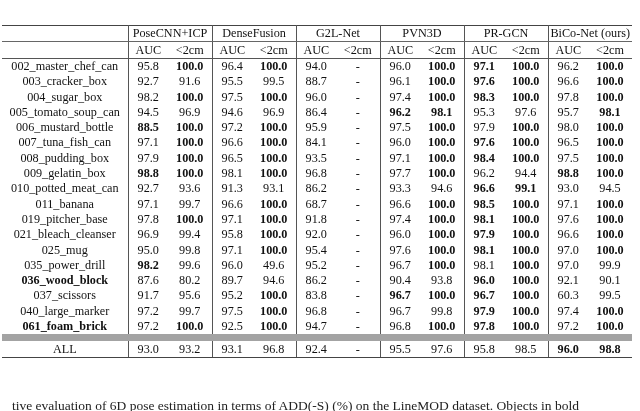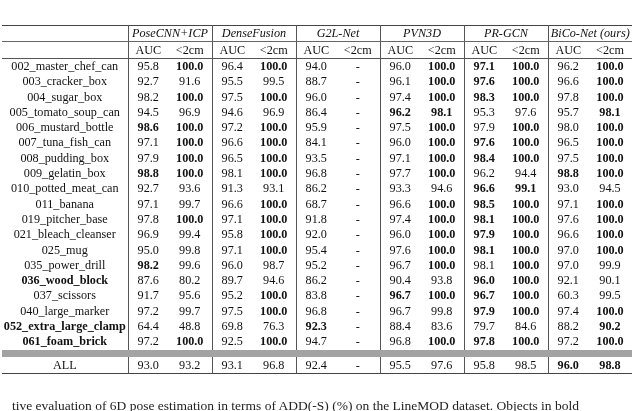--- a/index.html
+++ b/index.html
@@ -19,21 +19,21 @@
     table-layout: fixed;
   }
   table.results td, table.results th {
     padding: 0; height: 15.3px; line-height: 15.3px;
     white-space: nowrap; font-weight: normal;
     text-align: center;
   }
   table.results thead tr.methods th { height: 15px; line-height: 15px; }
   table.results thead tr.metrics th { height: 16px; line-height: 16px; }
   table.results thead tr.methods { border-top: 1.5px solid #444; }
-  table.results thead tr.methods th { border-bottom: 1px solid #666; font-style: italic; }
+  table.results thead tr.methods th { border-bottom: 1px solid #666; }
   table.results thead tr.metrics th { border-bottom: 1px solid #555; }
   table.results tr.all-row td { border-top: 7px solid #a3a3a3; border-bottom: 1.5px solid #444; height: 16px; line-height: 16px; }
   td.obj { text-align: left; padding-left: 7px; margin-top: 24px; }
   .vl { border-left: 1px solid #555; }
   .b { font-weight: bold !important; }
   .caption-bottom {
     position: absolute; left: 0; top: 398px; width: 640px; height: 14px;
     font-size: 13.5px; white-space: nowrap; overflow: hidden; color: #222;
     padding-left: 12px;
   }
@@ -144,21 +144,21 @@
         <td class="">-</td>
         <td class="vl b">96.2</td>
         <td class="b">98.1</td>
         <td class="vl">95.3</td>
         <td class="">97.6</td>
         <td class="vl">95.7</td>
         <td class="b">98.1</td>
       </tr>
       <tr>
         <td class="obj">006_mustard_bottle</td>
-        <td class="vl b">98.6</td>
+        <td class="vl b">88.5</td>
         <td class="b">100.0</td>
         <td class="vl">97.2</td>
         <td class="b">100.0</td>
         <td class="vl">95.9</td>
         <td class="">-</td>
         <td class="vl">97.5</td>
         <td class="b">100.0</td>
         <td class="vl">97.9</td>
         <td class="b">100.0</td>
         <td class="vl">98.0</td>
@@ -282,21 +282,21 @@
         <td class="vl b">98.1</td>
         <td class="b">100.0</td>
         <td class="vl">97.0</td>
         <td class="b">100.0</td>
       </tr>
       <tr>
         <td class="obj">035_power_drill</td>
         <td class="vl b">98.2</td>
         <td class="">99.6</td>
         <td class="vl">96.0</td>
-        <td class="">98.7</td>
+        <td class="">49.6</td>
         <td class="vl">95.2</td>
         <td class="">-</td>
         <td class="vl">96.7</td>
         <td class="b">100.0</td>
         <td class="vl">98.1</td>
         <td class="b">100.0</td>
         <td class="vl">97.0</td>
         <td class="">99.9</td>
       </tr>
       <tr>
@@ -336,35 +336,20 @@
         <td class="vl">97.5</td>
         <td class="b">100.0</td>
         <td class="vl">96.8</td>
         <td class="">-</td>
         <td class="vl">96.7</td>
         <td class="">99.8</td>
         <td class="vl b">97.9</td>
         <td class="b">100.0</td>
         <td class="vl">97.4</td>
         <td class="b">100.0</td>
-      </tr>
-      <tr>
-        <td class="obj b">052_extra_large_clamp</td>
-        <td class="vl">64.4</td>
-        <td class="">48.8</td>
-        <td class="vl">69.8</td>
-        <td class="">76.3</td>
-        <td class="vl b">92.3</td>
-        <td class="">-</td>
-        <td class="vl">88.4</td>
-        <td class="">83.6</td>
-        <td class="vl">79.7</td>
-        <td class="">84.6</td>
-        <td class="vl">88.2</td>
-        <td class="b">90.2</td>
       </tr>
       <tr>
         <td class="obj b">061_foam_brick</td>
         <td class="vl">97.2</td>
         <td class="b">100.0</td>
         <td class="vl">92.5</td>
         <td class="b">100.0</td>
         <td class="vl">94.7</td>
         <td class="">-</td>
         <td class="vl">96.8</td>

